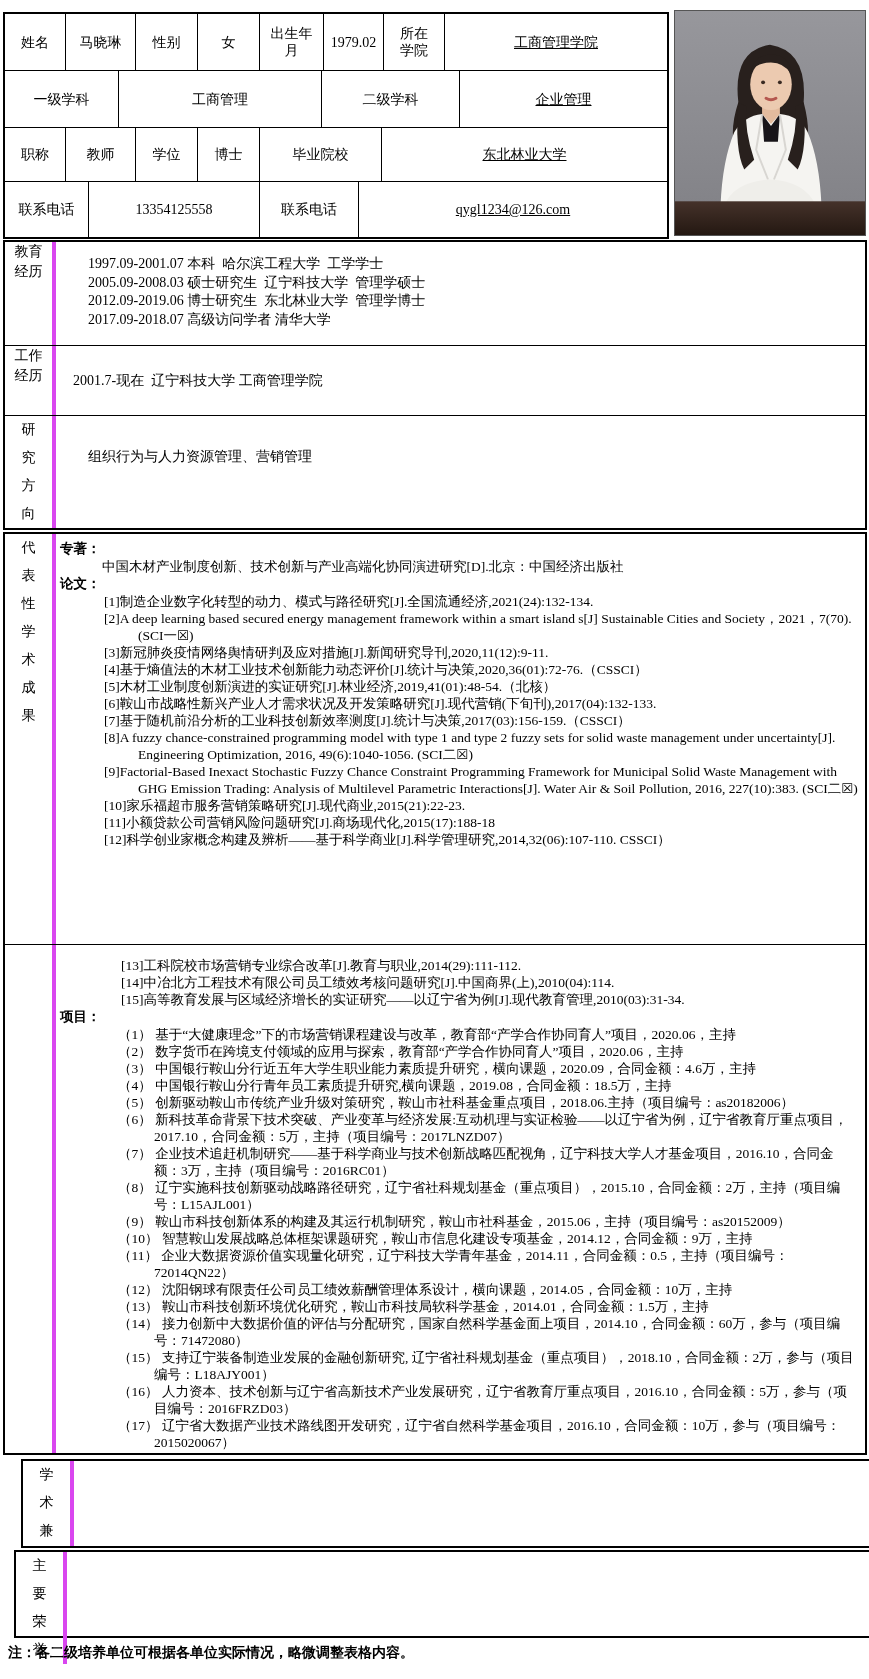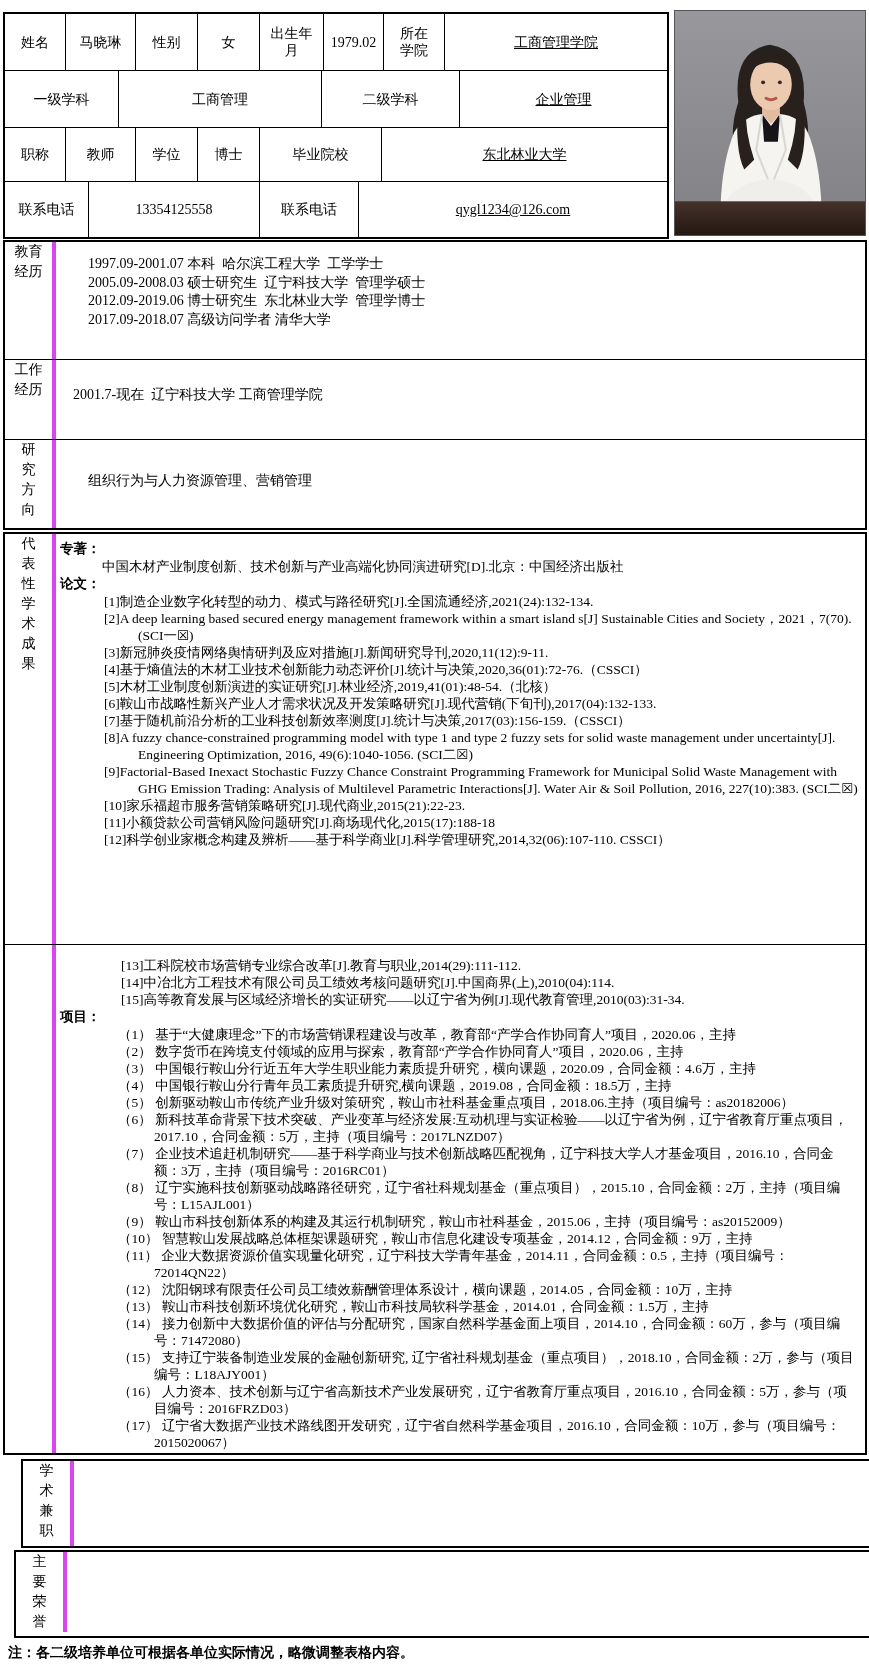--- a/index.html
+++ b/index.html
@@ -13,21 +13,21 @@
   .trow:last-child{border-bottom:none;}
   .cell{border-right:1px solid #000;box-sizing:border-box;display:flex;align-items:center;justify-content:center;text-align:center;line-height:17px;padding:2px;}
   .cell:last-child{border-right:none;text-decoration:underline;}
   .grow{flex:1 1 auto;}
   .w2{width:32px;display:inline-block;}
   .w3{width:48px;display:inline-block;}
   
   .vrow{display:flex;border-bottom:1px solid #000;box-sizing:border-box;}
   .vrow:last-child{border-bottom:none;}
   .labelcol{width:51px;border-right:4px solid #d946ef;box-sizing:border-box;display:flex;justify-content:center;flex:0 0 51px;}
-  .labelcol .vt{width:17px;text-align:center;line-height:20px;word-break:break-all;}
+  .labelcol .vt{width:17px;text-align:center;line-height:28px;word-break:break-all;}
   .labelcol .vt2{width:32px;text-align:center;line-height:20px;word-break:break-all;}
   .content{flex:1 1 auto;box-sizing:border-box;overflow:hidden;}
   
   .ach{font-size:13.5px;line-height:17px;padding:6px 6px 0 4px;}
   .ach .hd{font-weight:bold;line-height:18px;}
   .mono-line{padding-left:42px;}
   .list1 .item{padding-left:78px;text-indent:-34px;}
   .list2 .item{padding-left:95px;text-indent:-34px;}
   .plist .item{padding-left:94px;text-indent:-36px;}
   .edu-lines{font-size:14px;line-height:18.5px;white-space:pre-wrap;}

